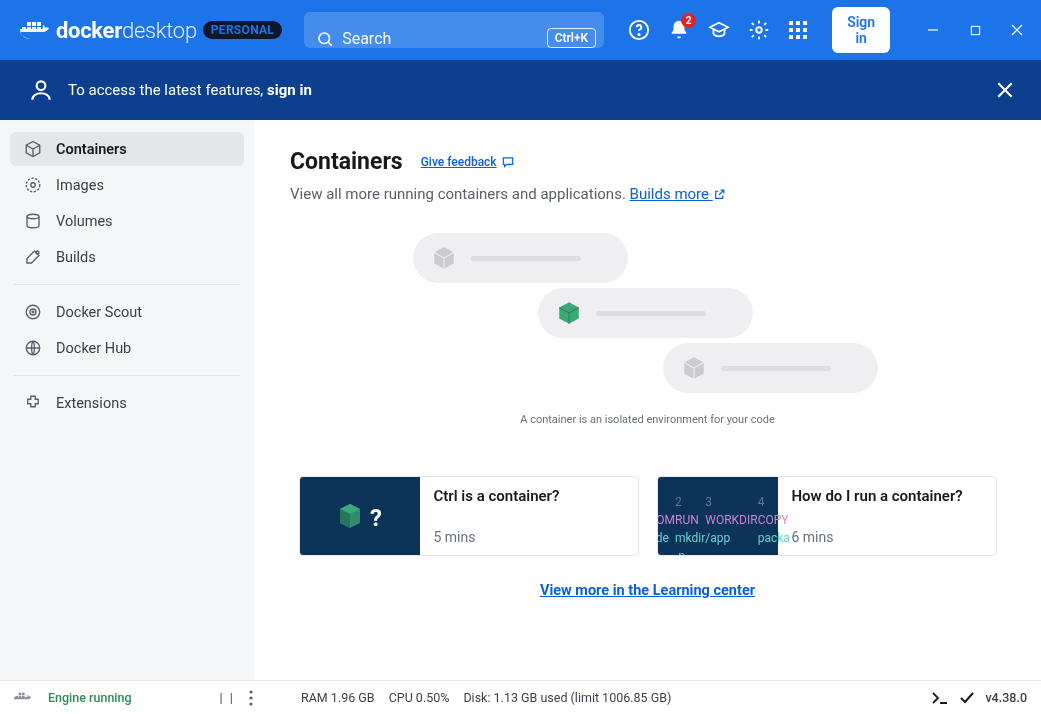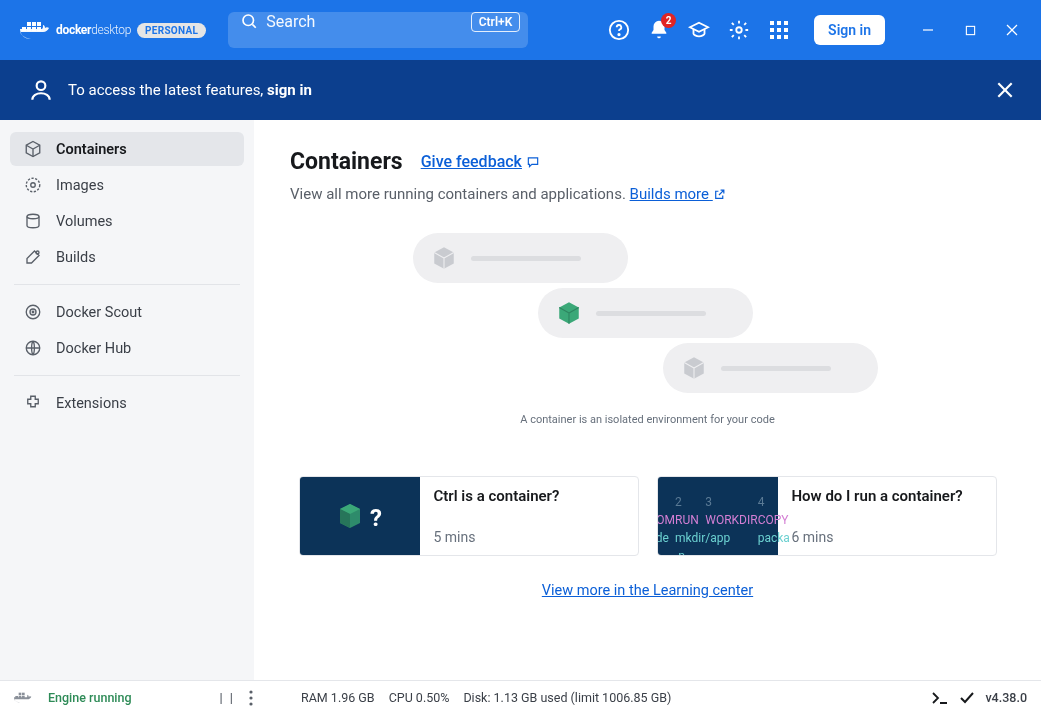--- a/index.html
+++ b/index.html
@@ -1,24 +1,24 @@
 <!DOCTYPE html>
 <html><head>
 <meta charset="utf-8">
 <style>
 * { margin: 0; padding: 0; box-sizing: border-box; font-family: -apple-system, BlinkMacSystemFont, "Segoe UI", Roboto, sans-serif; }
 html, body { height: 100%; overflow: hidden; }
 body { display: flex; flex-direction: column; background: #fff; }
 
 .titlebar { height: 60px; background: #1c74e8; display: flex; align-items: center; padding: 0 8px 0 20px; gap: 12px; color: #fff; }
 .logo-block { display: flex; align-items: center; gap: 6px; }
-.logo-text { font-size: 12px; font-weight: 400; letter-spacing: -0.3px; }
+.logo-text { font-size: 22px; font-weight: 400; letter-spacing: -0.3px; }
 .logo-text b { font-weight: 700; }
-.badge-personal { background: #e5e5e5; color: #1c74e8; font-size: 10px; font-weight: 700; padding: 2px 8px; border-radius: 9px; letter-spacing: 0.3px; }
-.search-box { flex: 0 0 300px; margin-left: 10px; background: rgba(255,255,255,0.18); height: 36px; border-radius: 6px; display: flex; align-items: flex-start; padding: 0 8px 0 12px; color: #fff; gap: 8px; }
+.badge-personal { background: #0f172a; color: #1c74e8; font-size: 12px; font-weight: 700; padding: 2px 8px; border-radius: 9px; letter-spacing: 0.3px; }
+.search-box { flex: 0 0 300px; margin-left: 10px; background: rgba(255,255,255,0.18); height: 36px; border-radius: 6px; display: flex; align-items: flex-end; padding: 0 8px 0 12px; color: #fff; gap: 8px; }
 .search-box .shortcut { margin-left: auto; border: 1.5px solid rgba(255,255,255,0.85); border-radius: 4px; padding: 2px 7px; font-size: 12px; font-weight: 600; }
 .titlebar-spacer { flex: 1; }
 .titlebar-icons { display: flex; align-items: center; gap: 18px; }
 .tb-icon { width: 22px; height: 22px; display: flex; align-items: center; justify-content: center; position: relative; cursor: pointer; }
 .notif-badge { position: absolute; top: -6px; right: -6px; background: #e02424; color: #fff; font-size: 10px; font-weight: 700; width: 15px; height: 15px; border-radius: 50%; display: flex; align-items: center; justify-content: center; }
 .signin-btn { background: #fff; color: #1c74e8; font-weight: 600; font-size: 14px; padding: 7px 14px; border-radius: 6px; border: none; cursor: pointer; margin-left: 6px; }
 .win-controls { display: flex; margin-left: 10px; }
 .win-btn { width: 42px; height: 60px; display: flex; align-items: center; justify-content: center; cursor: pointer; }
 
 .banner { height: 60px; background: #0c3f8e; display: flex; align-items: center; padding: 0 28px; color: #fff; gap: 14px; }
@@ -30,21 +30,21 @@
 
 .sidebar { width: 254px; background: #f5f6f8; padding: 12px 10px; display: flex; flex-direction: column; gap: 2px; }
 .side-item { display: flex; align-items: center; gap: 14px; padding: 8px 14px; border-radius: 6px; color: #3a3f47; font-size: 14.5px; cursor: pointer; }
 .side-item.active { background: #e4e6ea; font-weight: 600; color: #17191c; }
 .side-item .ic { width: 18px; height: 18px; display: flex; align-items: center; justify-content: center; color: #5a6069; }
 .side-divider { height: 1px; background: #e2e4e8; margin: 8px 4px; }
 
 .main { flex: 1; overflow: auto; padding: 28px 36px; }
 .page-title-row { display: flex; align-items: center; gap: 18px; }
 .page-title { font-size: 23px; font-weight: 700; color: #17191c; }
-.feedback-link { color: #0b5fd7; font-size: 16px; font-weight: 500; text-decoration: underline; display: inline-flex; align-items: center; gap: 4px; }
+.feedback-link { color: #0b5fd7; font-size: 12px; font-weight: 500; text-decoration: underline; display: inline-flex; align-items: center; gap: 4px; }
 .subtitle { margin-top: 10px; color: #5a6069; font-size: 15px; }
 .subtitle a { color: #0b5fd7; text-decoration: underline; }
 
 .illus { margin: 30px auto 20px; width: 470px; height: 160px; position: relative; }
 .pill { position: absolute; height: 50px; border-radius: 25px; background: #efeff1; display: flex; align-items: center; padding: 0 18px; gap: 14px; }
 .pill .cube { width: 26px; height: 26px; }
 .pill .line { height: 5px; border-radius: 3px; background: #dcdde0; }
 .pill1 { left: 0; top: 0; width: 215px; }
 .pill2 { left: 125px; top: 55px; width: 215px; }
 .pill3 { left: 250px; top: 110px; width: 215px; }
@@ -56,21 +56,21 @@
 .card { width: 340px; height: 80px; border: 1px solid #e4e6ea; border-radius: 4px; display: flex; overflow: hidden; cursor: pointer; }
 .card-thumb { width: 120px; background: #0c3358; display: flex; align-items: center; justify-content: center; color: #fff; }
 .card-body { flex: 1; padding: 10px 14px; display: flex; flex-direction: column; justify-content: space-between; }
 .card-title { font-size: 15px; font-weight: 600; color: #17191c; }
 .card-time { font-size: 14px; color: #67707c; }
 .code-thumb { font-family: monospace; font-size: 12px; line-height: 1.5; padding: 16px 6px; color: #73a0c4; text-align: left; align-items: flex-start; }
 .code-thumb .ln { color: #5a7a95; }
 .code-thumb .kw { color: #d47fd4; }
 .code-thumb .ar { color: #6bd0d0; }
 
-.view-more { display: block; text-align: center; margin-top: 26px; color: #0b5fd7; font-size: 14.5px; font-weight: 400; text-decoration: underline; }
+.view-more { display: block; text-align: center; margin-top: 26px; color: #0b5fd7; font-size: 14.5px; font-weight: 700; text-decoration: underline; }
 
 .statusbar { height: 34px; border-top: 1px solid #e4e6ea; display: flex; align-items: center; padding: 0 14px; font-size: 12.5px; color: #3a3f47; gap: 14px; }
 .engine { color: #2e8b57; font-weight: 500; }
 .stat-block { color: #3a3f47; }
 .statusbar .right { margin-left: auto; display: flex; align-items: center; gap: 10px; }
 .pause-ic { letter-spacing: 2px; font-weight: 700; color: #5a6069; }
 
 svg { display: block; }
 </style>
 </head>

